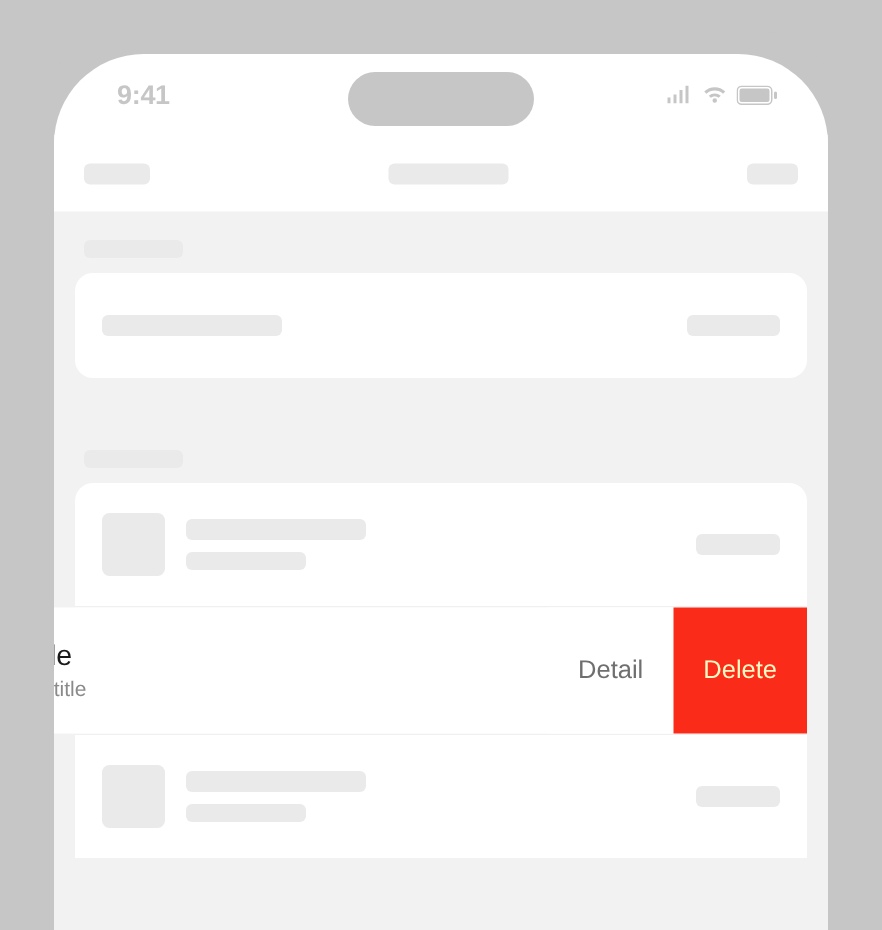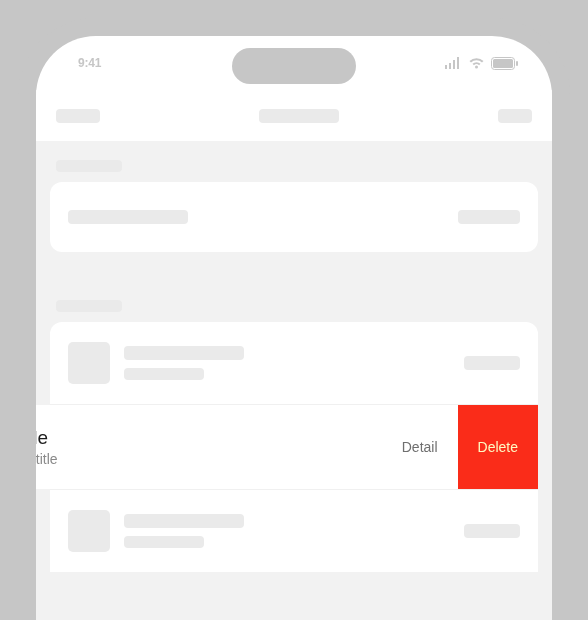--- a/index.html
+++ b/index.html
@@ -44,21 +44,21 @@
       position: absolute;
       top: 12px;
       left: 50%;
       transform: translateX(-50%);
       width: 124px;
       height: 36px;
       background: #c6c6c6;
       border-radius: 20px;
     }
     .time {
-      font-size: 12px;
+      font-size: 18px;
       font-weight: 600;
       color: #c6c6c6;
       letter-spacing: -0.2px;
     }
     .status-icons {
       display: flex;
       align-items: center;
       gap: 6px;
     }
     .status-icons svg {
@@ -169,21 +169,21 @@
     }
     .swipe-actions {
       display: flex;
       align-self: stretch;
     }
     .swipe-btn {
       display: flex;
       align-items: center;
       justify-content: center;
       padding: 0 20px;
-      font-size: 14px;
+      font-size: 17px;
       border: none;
       cursor: pointer;
       text-align: right;
     }
     .btn-detail {
       background: #fff;
       color: #6f6f6f;
     }
     .btn-delete {
       background: #fa2c19;

